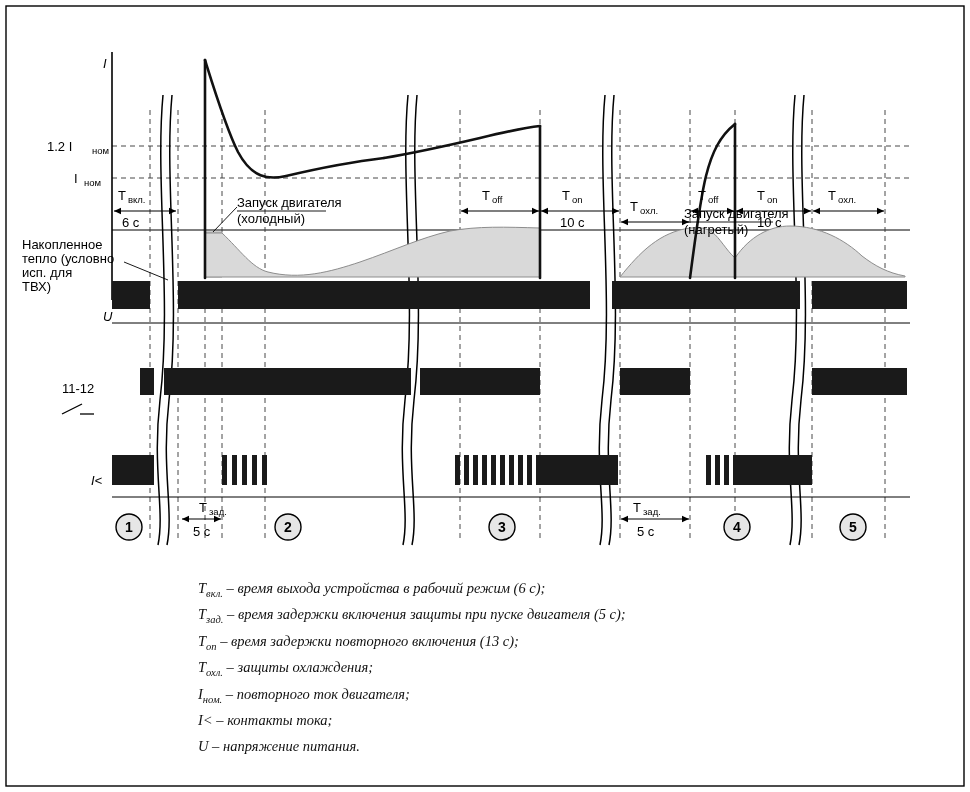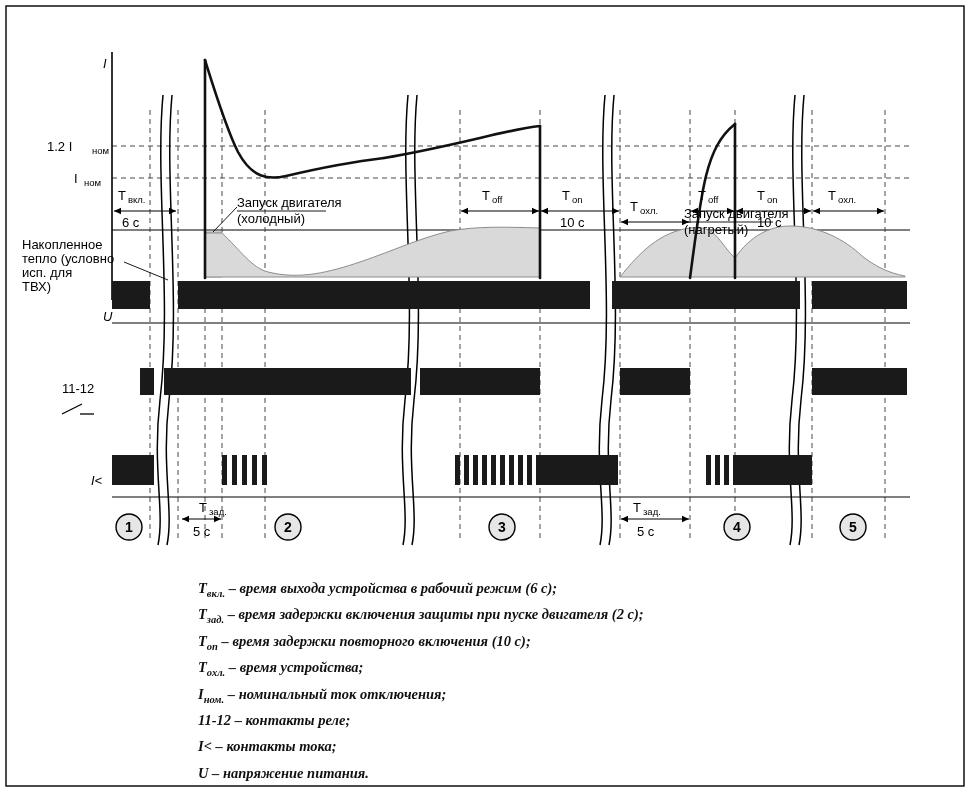--- a/index.html
+++ b/index.html
@@ -31,21 +31,20 @@
     top: 578px;
     width: 640px;
     font-family: "Liberation Serif", serif;
     font-style: italic;
     font-size: 14.5px;
     line-height: 21.5px;
     color: #111;
   }
   .legend div {
     white-space: nowrap;
-    font-weight: bold;
   }
   .legend .sub {
     font-size: 10.5px;
     vertical-align: sub;
   }
   .svgtext {
     font-family: "Liberation Sans", sans-serif;
     font-size: 13px;
     fill: #000;
   }
@@ -311,33 +310,30 @@
       <text class="bignum" x="853" y="532" text-anchor="middle">5</text>
     </g>
 
   </svg>
 
   <div class="legend">
     <div>
       <span>T</span><span class="sub">вкл.</span><span> – время выхода устройства в рабочий режим (6 с);</span>
     </div>
     <div>
-      <span>T</span><span class="sub">зад.</span><span> – время задержки включения защиты при пуске двигателя (2 с);</span>
-    </div>
-    <div>
-      <span>T</span><span class="sub">on</span><span> – время задержки повторного включения (10 с);</span>
-    </div>
-    <div>
-      <span>T</span><span class="sub">охл.</span><span> – время устройства;</span>
-    </div>
-    <div>
-      <span>I</span><span class="sub">ном.</span><span> – номинальный ток отключения;</span>
-    </div>
-    <div>
-      <span>11-12</span><span class="sub"></span><span> – контакты реле;</span>
+      <span>T</span><span class="sub">зад.</span><span> – время задержки включения защиты при пуске двигателя (5 с);</span>
+    </div>
+    <div>
+      <span>T</span><span class="sub">on</span><span> – время задержки повторного включения (13 с);</span>
+    </div>
+    <div>
+      <span>T</span><span class="sub">охл.</span><span> – защиты охлаждения;</span>
+    </div>
+    <div>
+      <span>I</span><span class="sub">ном.</span><span> – повторного ток двигателя;</span>
     </div>
     <div>
       <span>I&lt;</span><span class="sub"></span><span> – контакты тока;</span>
     </div>
     <div>
       <span>U</span><span class="sub"></span><span> – напряжение питания.</span>
     </div>
   </div>
 
 </div>

